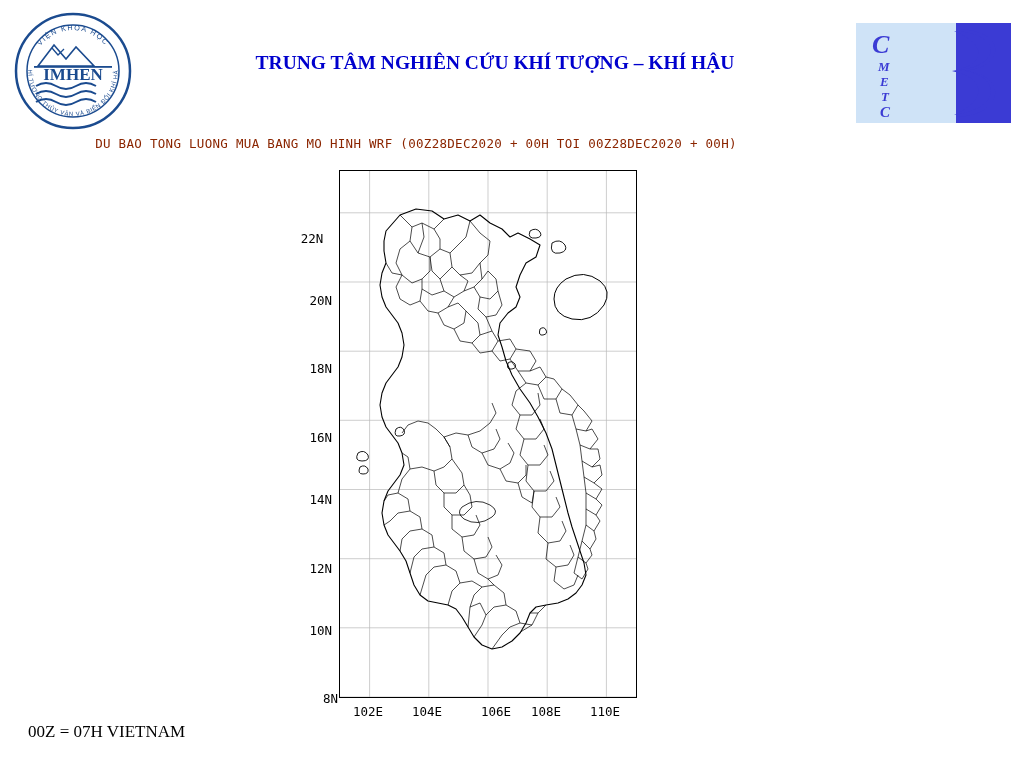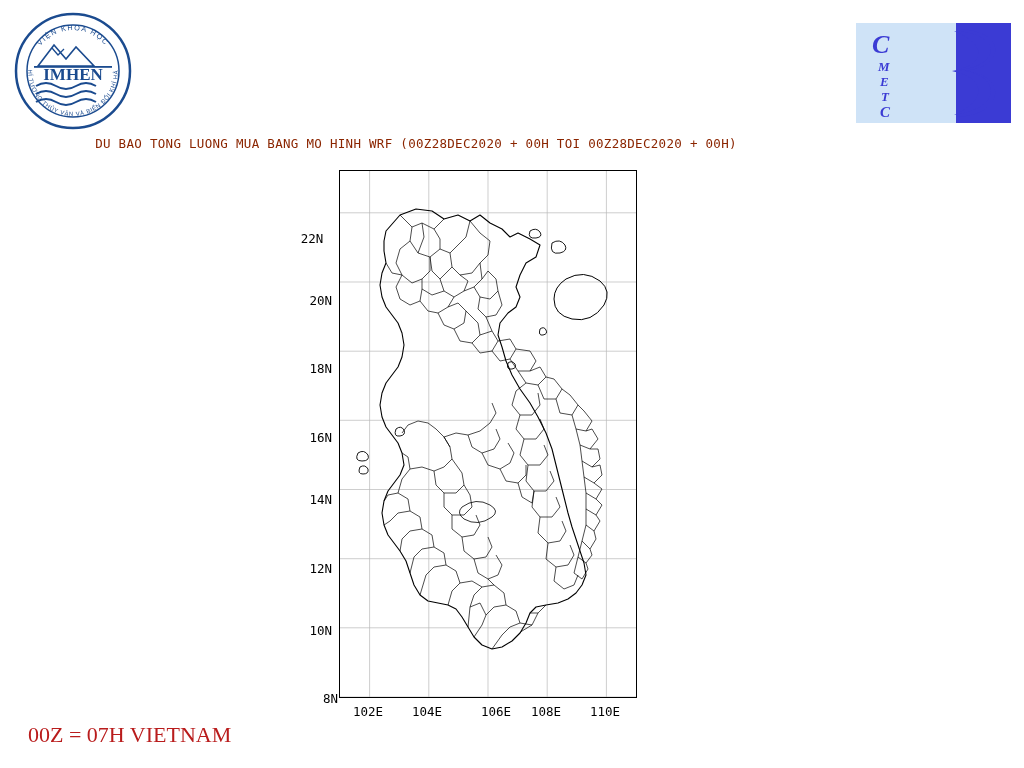--- a/index.html
+++ b/index.html
@@ -106,23 +106,23 @@
     white-space: nowrap;
   }
   .ylabel { text-align: right; width: 40px; }
   .xlabel { text-align: center; width: 46px; }
 
   
   #footer-note {
     position: absolute;
     left: 28px;
     top: 722px;
-    color: #b91c1c;
+    color: #000000;
     font-family: "Liberation Serif", serif;
-    font-size: 22px;
+    font-size: 17px;
     white-space: nowrap;
   }
 </style>
 </head>
 <body>
 
 <div id="header">
 
   <div id="imhen-logo">
     <svg viewBox="0 0 118 118" width="118" height="118">
@@ -143,20 +143,21 @@
       <text font-family="Liberation Sans, sans-serif" font-size="7.2" fill="#1b4b8f" letter-spacing="1.4">
         <textPath href="#arcTop" startOffset="50%" text-anchor="middle">VIỆN KHOA HỌC</textPath>
       </text>
       <text font-family="Liberation Sans, sans-serif" font-size="6" fill="#1b4b8f" letter-spacing="0.6">
         <textPath href="#arcBottom" startOffset="50%" text-anchor="middle">KHÍ TƯỢNG THỦY VĂN VÀ BIẾN ĐỔI KHÍ HẬU</textPath>
       </text>
     </svg>
   </div>
 
   <div id="title-block">
+    <div class="title-line2">TRUNG TÂM NGHIÊN CỨU KHÍ TƯỢNG – KHÍ HẬU</div>
   </div>
 
   <div id="cmetc-logo">
     <svg viewBox="0 0 155 100" width="155" height="100">
       <rect x="0" y="0" width="100" height="100" fill="#cfe3f7"></rect>
       <rect x="100" y="0" width="55" height="100" fill="#3b3bd4"></rect>
       <path d="M100 6 C 150 6, 152 44, 108 48 C 150 50, 152 92, 100 94 L 155 94 L 155 6 Z" fill="#3b3bd4"></path>
       <path d="M98 8 C 146 10, 146 42, 104 47 C 146 52, 146 86, 98 92 C 130 78, 132 56, 96 48 C 132 42, 130 20, 98 8 Z" fill="#3b3bd4"></path>
       <text x="16" y="30" font-family="Liberation Serif, serif" font-style="italic" font-weight="bold" font-size="26" fill="#3b3bd4">C</text>
       <text x="22" y="48" font-family="Liberation Serif, serif" font-style="italic" font-weight="bold" font-size="13" fill="#3b3bd4">M</text>

